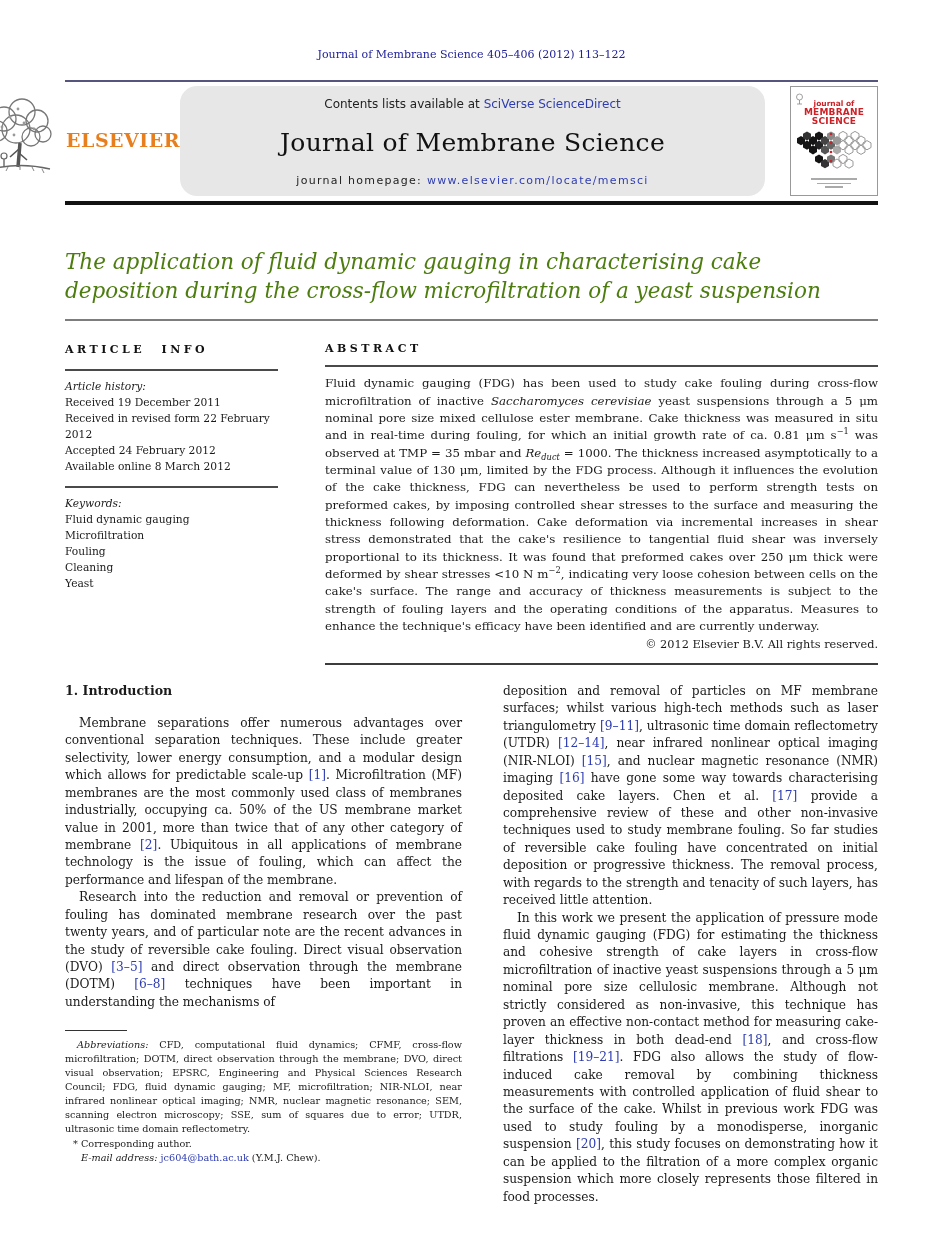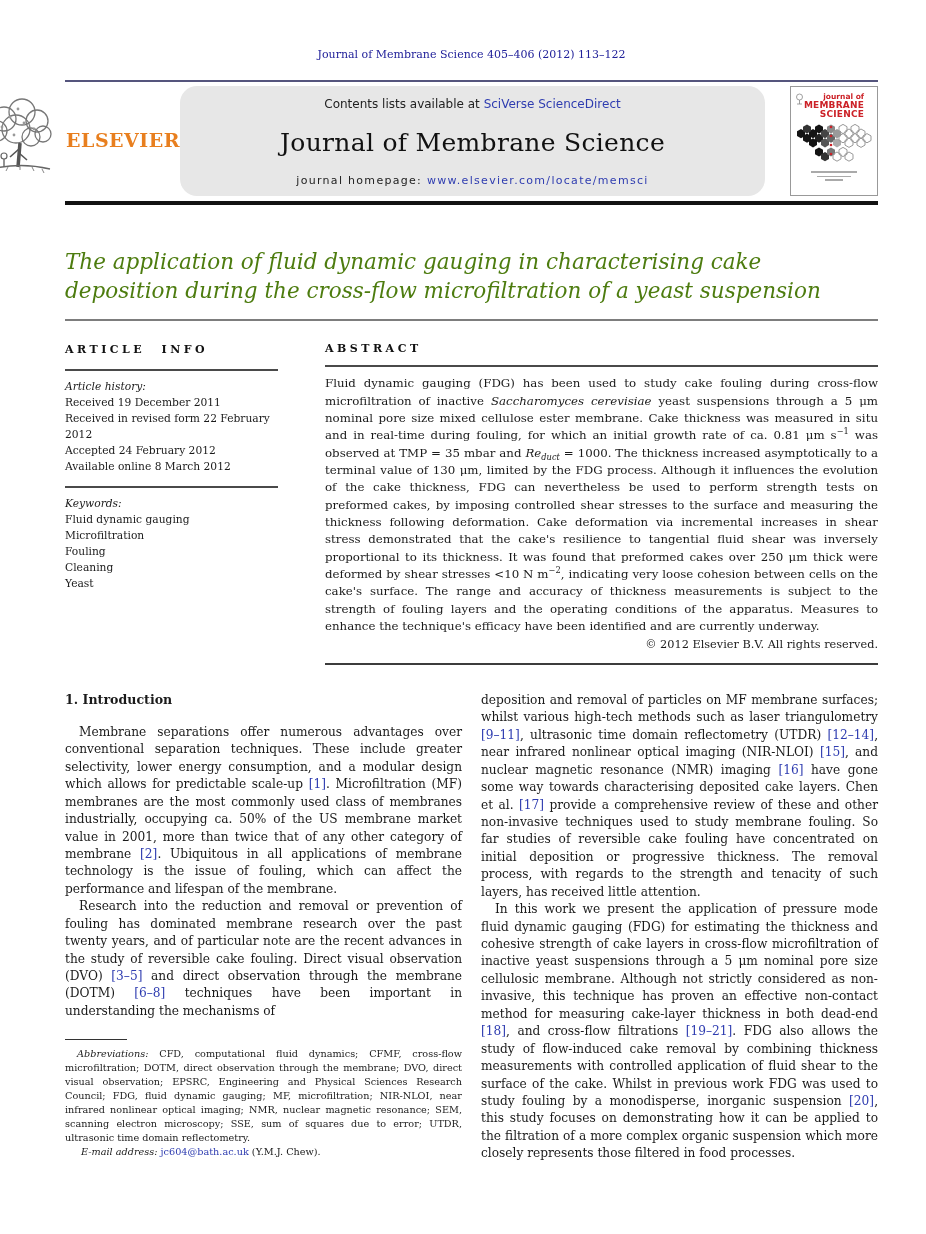--- a/index.html
+++ b/index.html
@@ -18,21 +18,21 @@
   .logo-block { width:115px; display:flex; flex-direction:row; align-items:center; justify-content:flex-end; padding-bottom:2px; }
   .elsevier-text { font-size:19px; font-weight:bold; color:#e87f1f; letter-spacing:0.5px; line-height:1; margin-top:1px; }
   .banner-center { flex:1; background:#e7e7e7; display:flex; flex-direction:column; align-items:center; justify-content:space-between; padding:11px 8px 9px;border-radius:17px; }
   .contents-line { font-family:"DejaVu Sans", sans-serif; font-size:12px; color:#222; }
   .contents-line .link { color:#2e3cb0; }
   .banner-title { font-size:25px; color:#111; letter-spacing:0.3px; }
   .homepage-line { font-family:"DejaVu Sans", sans-serif; font-size:11px; letter-spacing:1.3px; color:#222; }
   .homepage-line .link { color:#2e3cb0; }
   .cover-thumb { width:88px; height:110px; margin-left:25px; border:1px solid #999; background:#fff; padding:3px 2px; position:relative; display:flex; flex-direction:column; align-items:center; }
   .cover-mini-logo { position:absolute; top:3px; left:4px; }
-  .cover-title { text-align:right; color:#cc2127; font-family:"DejaVu Sans", sans-serif; font-weight:bold; margin-top:3px; line-height:1.05; }
+  .cover-title { text-align:center; color:#cc2127; font-family:"DejaVu Sans", sans-serif; font-weight:bold; margin-top:10px; line-height:1.05; }
   .cover-title .l1 { font-size:7.5px; }
   .cover-title .l2, .cover-title .l3 { font-size:9px; letter-spacing:0.2px; }
   .cover-hex { margin-top:3px; }
   .cover-bar { background:#aaa; }
   .cover-bar.b1 { width:46px; height:2px; margin-top:6px; }
   .cover-bar.b2 { width:34px; height:1px; margin-top:3px; }
   .cover-bar.b3 { width:18px; height:2px; margin-top:2px; }
   .black-rule { height:4px; background:#121212; margin-top:5px; }
 
   
@@ -48,21 +48,21 @@
   .abstract-col { flex:1; }
   .col-heading { font-size:11px; font-weight:bold; letter-spacing:3.5px; word-spacing:9px; text-transform:uppercase; color:#111; }
   .heading-rule { height:2px; background:#4a4a4a; margin:10px 0 8px; }
   .mid-rule { height:2px; background:#4a4a4a; margin:11px 0 8px; }
   .ital-label { font-style:italic; }
   .abstract-text { font-size:11.8px; line-height:1.47; text-align:justify; margin:0; }
   .copyright { text-align:right; font-size:11.3px; margin-top:3px; }
   .abs-bottom-rule { height:1.5px; background:#3c3c3c; margin-top:12px; }
 
   
-  .body-columns { display:flex; margin-top:27px; }
+  .body-columns { display:flex; margin-top:18px;gap:22px; }
   .col-left { width:397px; margin-right:19px; flex:none; }
   .col-right { flex:1; }
   .sec-heading { font-size:12.6px; font-weight:bold; margin:0 0 17px 0; }
   .body-p { font-size:12.2px; line-height:1.43; text-align:justify; margin:0; }
   .body-p.indent { text-indent:14px; }
   .ref { color:#2e3cb0; }
   .link { color:#2e3cb0; }
 
   
   .footnote { margin-top:19px; }
@@ -213,20 +213,21 @@
   </div>
 
   <div class="body-columns">
     <div class="col-left">
       <h2 class="sec-heading">1. Introduction</h2>
       <p class="body-p indent"><span>Membrane separations offer numerous advantages over conventional separation techniques. These include greater selectivity, lower energy consumption, and a modular design which allows for predictable scale-up </span><span class="ref">[1]</span><span>. Microfiltration (MF) membranes are the most commonly used class of membranes industrially, occupying ca. 50% of the US membrane market value in 2001, more than twice that of any other category of membrane </span><span class="ref">[2]</span><span>. Ubiquitous in all applications of membrane technology is the issue of fouling, which can affect the performance and lifespan of the membrane.</span></p>
       <p class="body-p indent"><span>Research into the reduction and removal or prevention of fouling has dominated membrane research over the past twenty years, and of particular note are the recent advances in the study of reversible cake fouling. Direct visual observation (DVO) </span><span class="ref">[3–5]</span><span> and direct observation through the membrane (DOTM) </span><span class="ref">[6–8]</span><span> techniques have been important in understanding the mechanisms of</span></p>
       <div class="footnote">
         <div class="fn-rule"></div>
         <p class="fn-p fn-abbrev"><i>Abbreviations:</i><span>  CFD, computational fluid dynamics; CFMF, cross-flow microfiltration; DOTM, direct observation through the membrane; DVO, direct visual observation; EPSRC, Engineering and Physical Sciences Research Council; FDG, fluid dynamic gauging; MF, microfiltration; NIR-NLOI, near infrared nonlinear optical imaging; NMR, nuclear magnetic resonance; SEM, scanning electron microscopy; SSE, sum of squares due to error; UTDR, ultrasonic time domain reflectometry.</span></p>
+        <p class="fn-p fn-corr"><span>*</span> <span>Corresponding author.</span></p>
         <p class="fn-p fn-email"><i>E-mail address: </i><span class="link">jc604@bath.ac.uk</span><span> (Y.M.J. Chew).</span></p>
       </div>
 
     </div>
     <div class="col-right">
       <p class="body-p"><span>deposition and removal of particles on MF membrane surfaces; whilst various high-tech methods such as laser triangulometry </span><span class="ref">[9–11]</span><span>, ultrasonic time domain reflectometry (UTDR) </span><span class="ref">[12–14]</span><span>, near infrared nonlinear optical imaging (NIR-NLOI) </span><span class="ref">[15]</span><span>, and nuclear magnetic resonance (NMR) imaging </span><span class="ref">[16]</span><span> have gone some way towards characterising deposited cake layers. Chen et al. </span><span class="ref">[17]</span><span> provide a comprehensive review of these and other non-invasive techniques used to study membrane fouling. So far studies of reversible cake fouling have concentrated on initial deposition or progressive thickness. The removal process, with regards to the strength and tenacity of such layers, has received little attention.</span></p>
       <p class="body-p indent"><span>In this work we present the application of pressure mode fluid dynamic gauging (FDG) for estimating the thickness and cohesive strength of cake layers in cross-flow microfiltration of inactive yeast suspensions through a 5 μm nominal pore size cellulosic membrane. Although not strictly considered as non-invasive, this technique has proven an effective non-contact method for measuring cake-layer thickness in both dead-end </span><span class="ref">[18]</span><span>, and cross-flow filtrations </span><span class="ref">[19–21]</span><span>. FDG also allows the study of flow-induced cake removal by combining thickness measurements with controlled application of fluid shear to the surface of the cake. Whilst in previous work FDG was used to study fouling by a monodisperse, inorganic suspension </span><span class="ref">[20]</span><span>, this study focuses on demonstrating how it can be applied to the filtration of a more complex organic suspension which more closely represents those filtered in food processes.</span></p>
     </div>
   </div>
 

